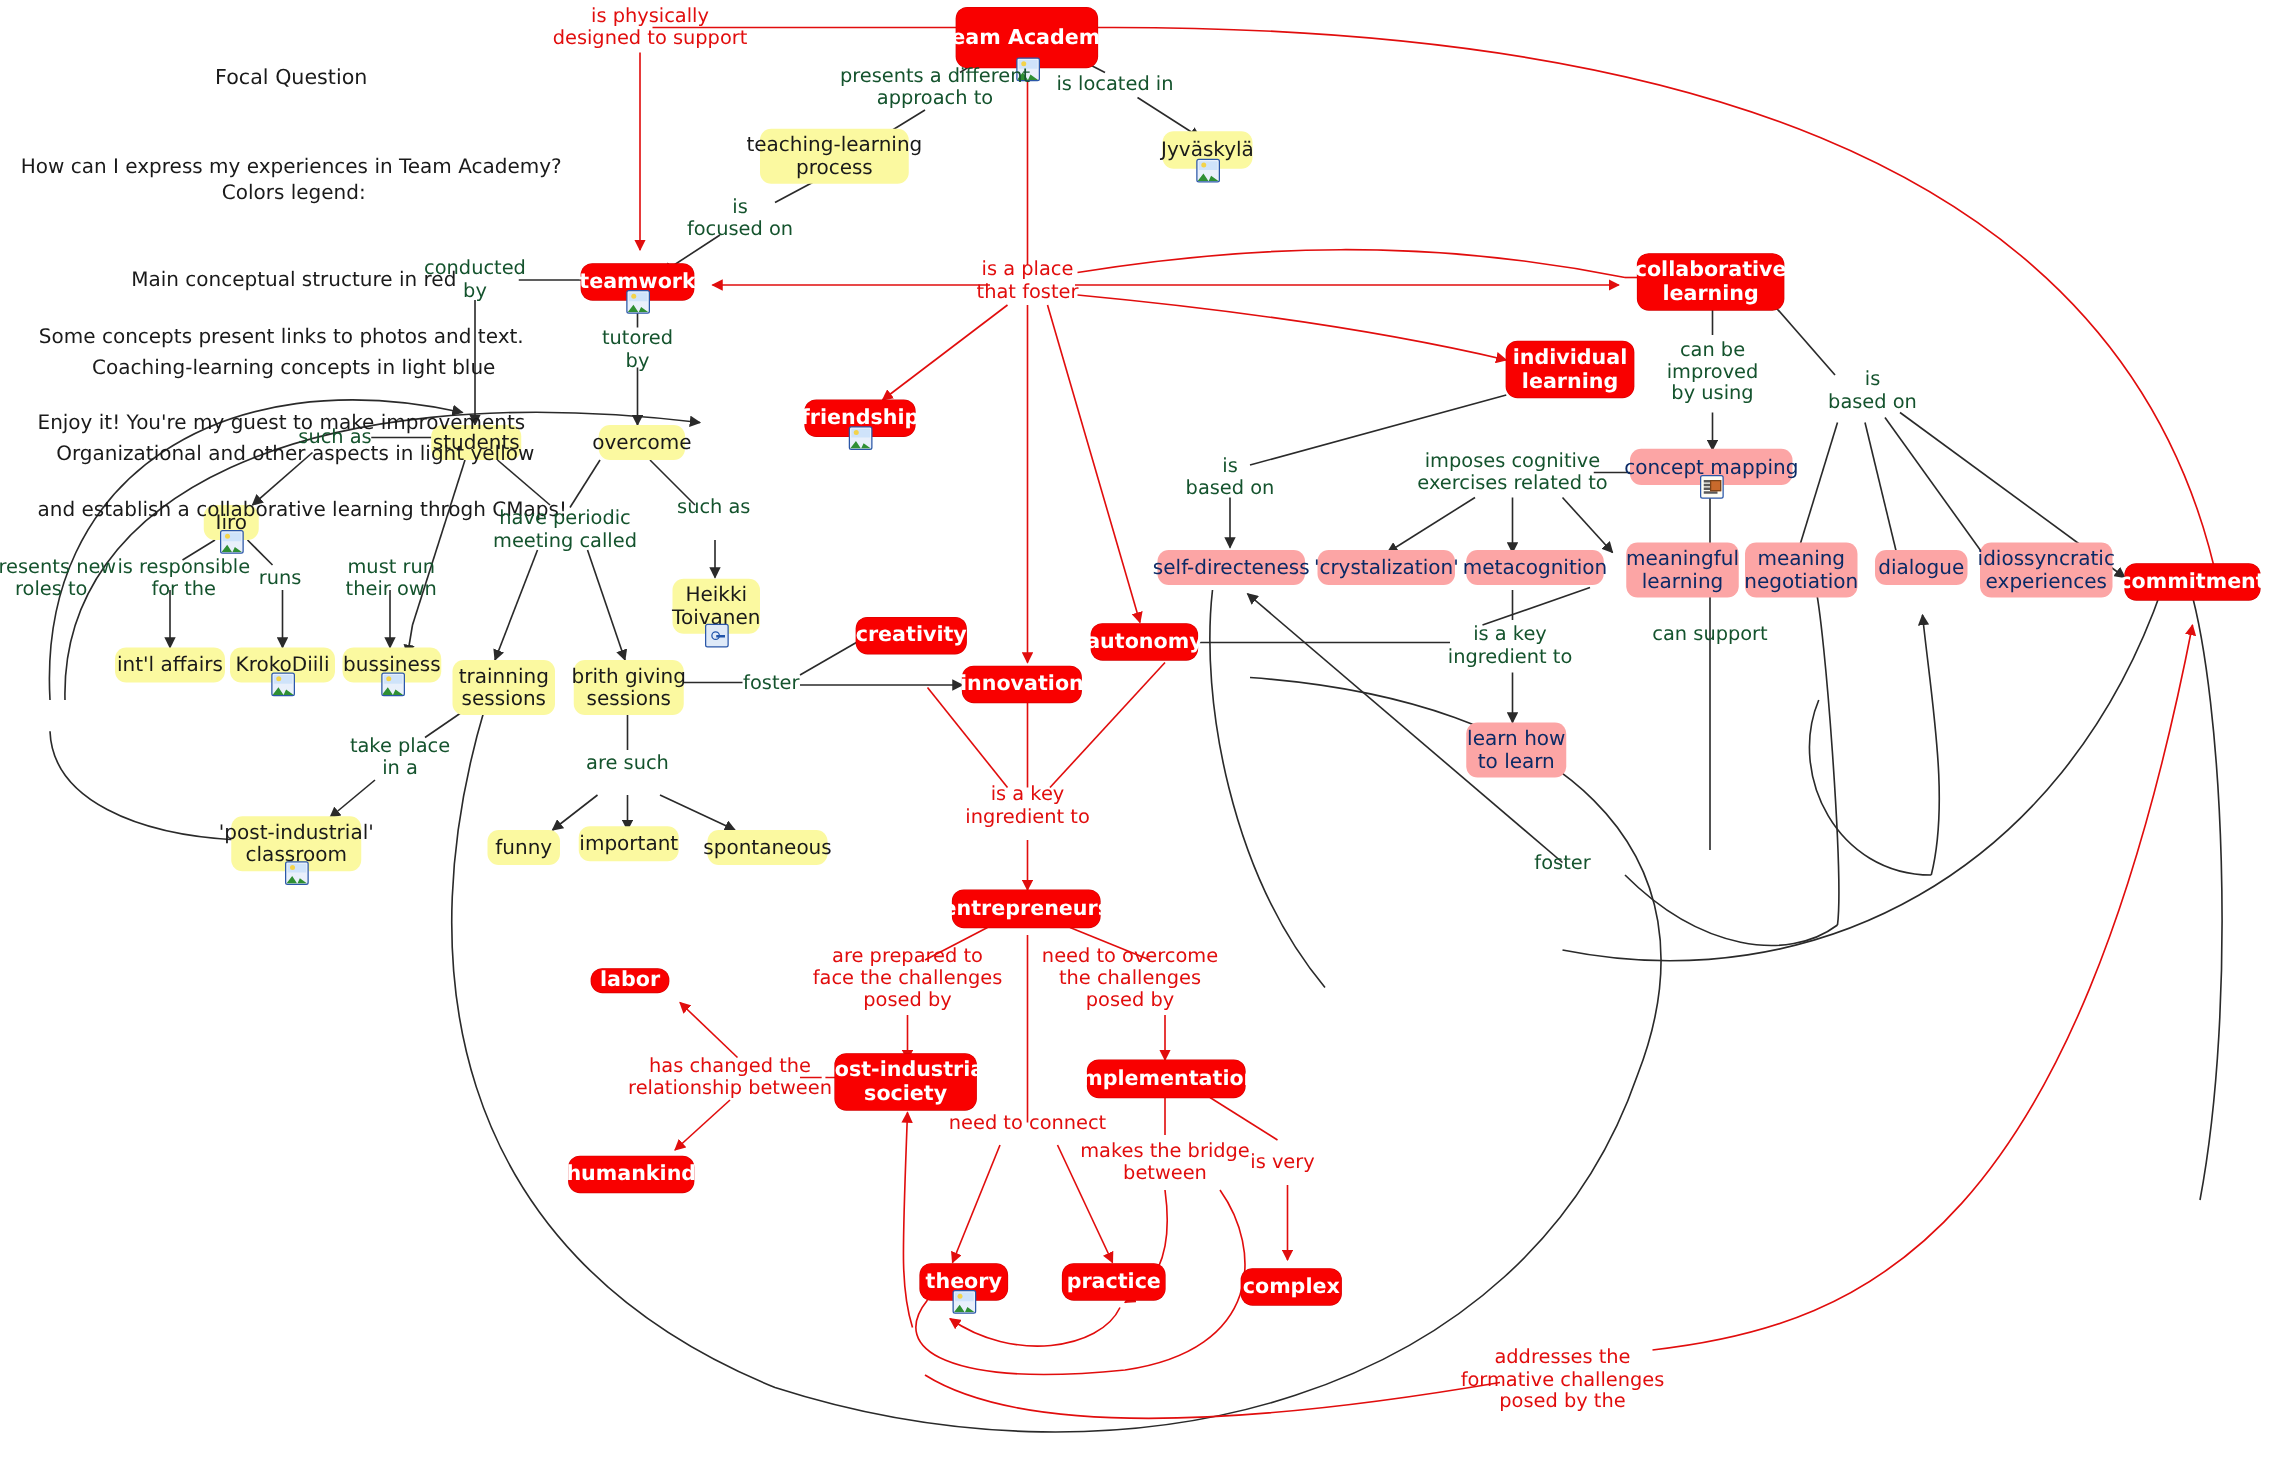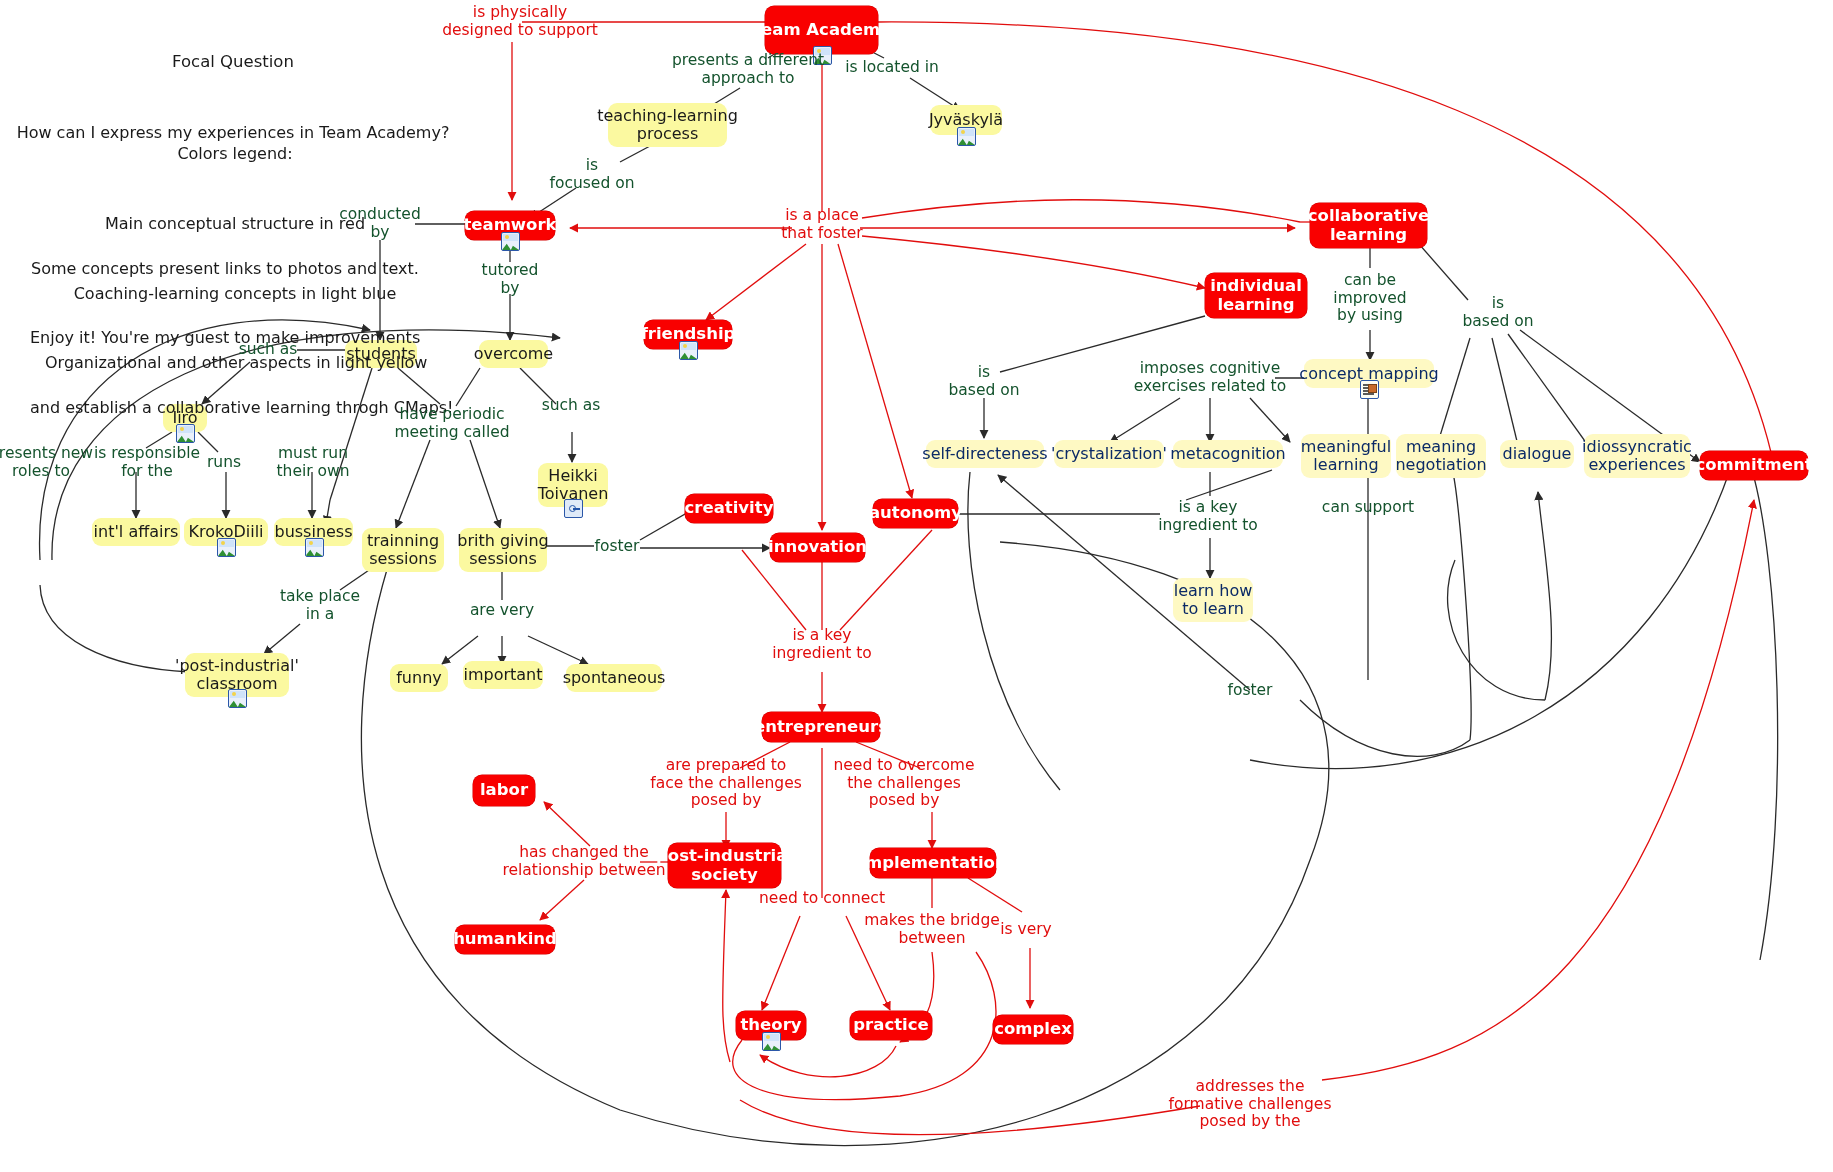--- a/index.html
+++ b/index.html
@@ -24,21 +24,21 @@
   .node .lbl{display:block;}
   .node.red{
     background:#f90000;
     color:#ffffff;
     font-weight:bold;
     font-size:16.5px;
     padding:5px 11px;
     box-shadow:0 0 0 0.5px #d40000;
   }
   .node.blue{
-    background:#fef9c3;
+    background:#fca5a5;
     color:#0b2a66;
     font-size:16px;
     padding:5px 10px;
   }
   .node.yellow{
     background:#fbf9a0;
     color:#1a1a1a;
     font-size:16px;
     padding:5px 10px;
   }
@@ -302,21 +302,21 @@
 roles to</div>
   <div class="linklabel" style="left:147px;top:463px;">is responsible
 for the</div>
   <div class="linklabel" style="left:224px;top:463px;">runs</div>
   <div class="linklabel" style="left:313px;top:463px;">must run
 their own</div>
   <div class="linklabel" style="left:452px;top:424px;">have periodic
 meeting called</div>
   <div class="linklabel" style="left:320px;top:606px;">take place
 in a</div>
-  <div class="linklabel" style="left:502px;top:611px;">are very</div>
+  <div class="linklabel" style="left:502px;top:611px;">are such</div>
   <div class="linklabel" style="left:617px;top:547px;">foster</div>
   <div class="linklabel" style="left:1370px;top:298px;">can be
 improved
 by using</div>
   <div class="linklabel" style="left:1498px;top:313px;">is
 based on</div>
   <div class="linklabel" style="left:984px;top:382px;">is
 based on</div>
   <div class="linklabel" style="left:1210px;top:378px;">imposes cognitive
 exercises related to</div>
@@ -511,21 +511,21 @@
     <span class="lbl">idiossyncratic<br>experiences</span>
   </div>
   <div class="node blue" style="left:1173px;top:578px;width:80px;height:44px;">
     <span class="lbl">learn how<br>to learn</span>
   </div>
 
   <div class="node red" style="left:762px;top:712px;width:118px;height:30px;">
     <span class="lbl">entrepreneurs</span>
   </div>
 
-  <div class="node red" style="left:473px;top:775px;width:62px;height:31px;">
+  <div class="node red" style="left:473px;top:775px;width:62px;height:19px;">
     <span class="lbl">labor</span>
   </div>
   <div class="node red" style="left:455px;top:925px;width:100px;height:29px;">
     <span class="lbl">humankind</span>
   </div>
 
   <div class="node red" style="left:668px;top:843px;width:113px;height:45px;">
     <span class="lbl">post-industrial<br>society</span>
   </div>
 

